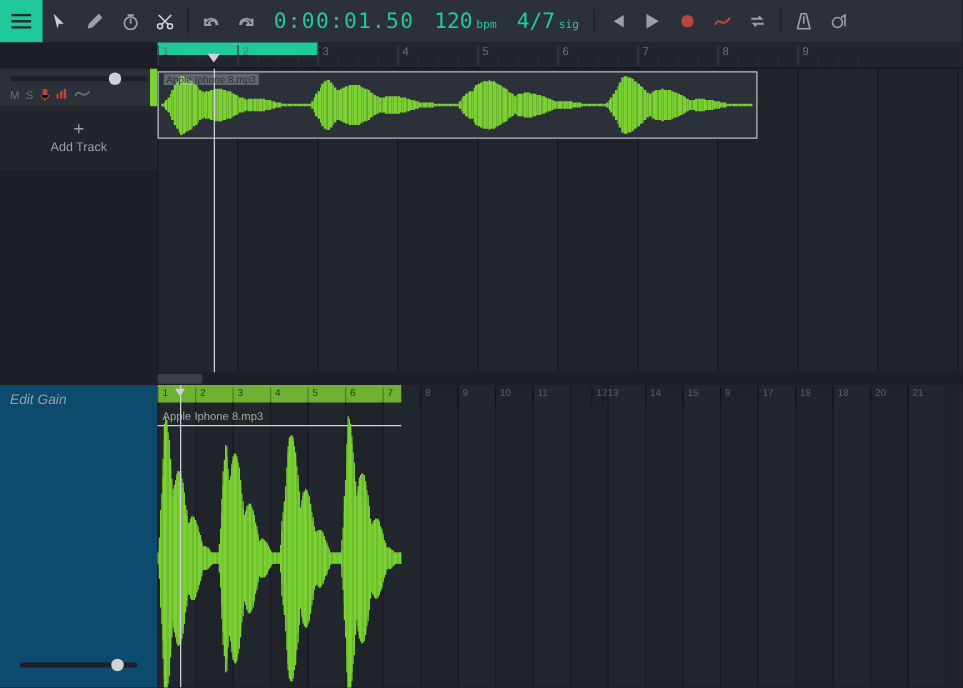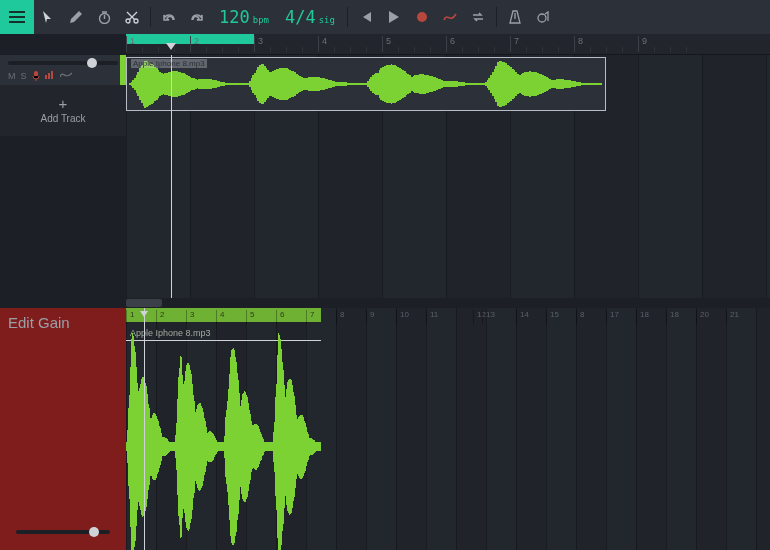--- a/index.html
+++ b/index.html
@@ -217,23 +217,24 @@
   .ed-tab.active { color: #cfd3d8; }
   
   .editor {
     flex: 1;
     display: flex;
     min-height: 0;
   }
   .editor-left {
     width: 126px;
     padding: 6px 8px;
-    font-size: 15px;
+    font-size: 11px;
     color: #9aa0a7;
-    background: #7f1d1d;
+    background: #0c4a6e;
+    font-style: italic;
   }
   .editor-right {
     flex: 1;
     position: relative;
     background:
       repeating-linear-gradient(to right, #22262d 0, #22262d 30px, #20232a 30px, #20232a 60px);
   }
   .editor-right .grid {
     position: absolute; inset: 0;
     background: repeating-linear-gradient(to right, rgba(0,0,0,0.25) 0, rgba(0,0,0,0.25) 1px, transparent 1px, transparent 30px);
@@ -328,26 +329,29 @@
   <div class="tb-btn">
     <svg width="14" height="14">
         <path d="M12 10a5 5 0 0 0-9-3l-1-2v5h5l-2-1a3 3 0 0 1 6 1" fill="none" stroke="#9aa0a7" stroke-width="1.5"></path>
       </svg>
   </div>
   <div class="tb-btn">
     <svg width="14" height="14">
         <path d="M2 10a5 5 0 0 1 9-3l1-2v5h-5l2-1a3 3 0 0 0-6 1" fill="none" stroke="#9aa0a7" stroke-width="1.5"></path>
       </svg>
   </div>
+  <div class="time-display">
+    <span>0:00:01.50</span>
+  </div>
   <div class="bpm-display">
     <span class="v">120</span>
     <span class="u">bpm</span>
   </div>
   <div class="sig-display">
-    <span class="v">4/4</span>
+    <span class="v">4/7</span>
     <span class="u">sig</span>
   </div>
   <div class="tb-sep"></div>
   <div class="tb-btn">
     <svg width="12" height="10">
         <path d="M1 0v10M11 0L3 5l8 5z" fill="#9aa0a7"></path>
       </svg>
   </div>
   <div class="tb-btn">
     <svg width="10" height="12">

